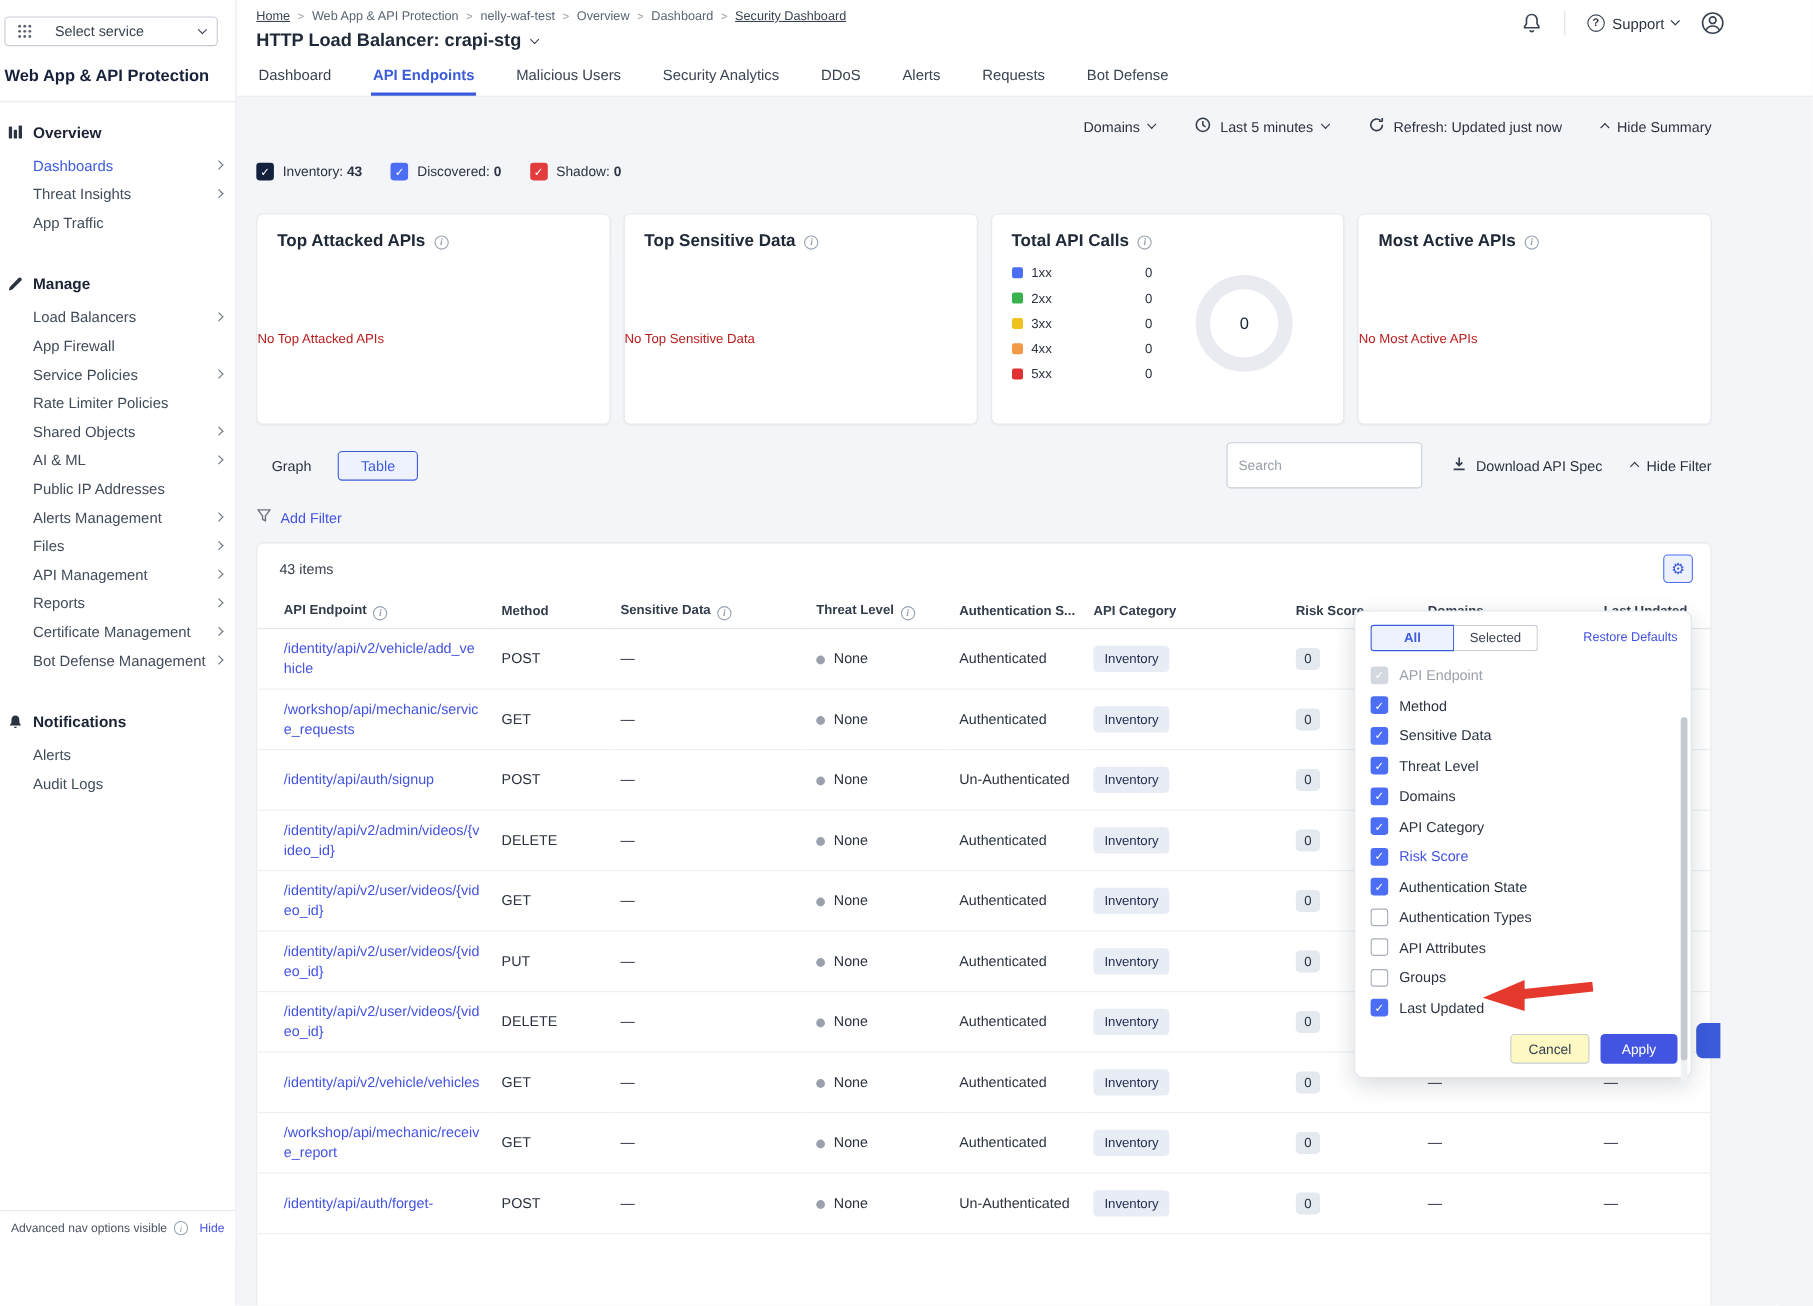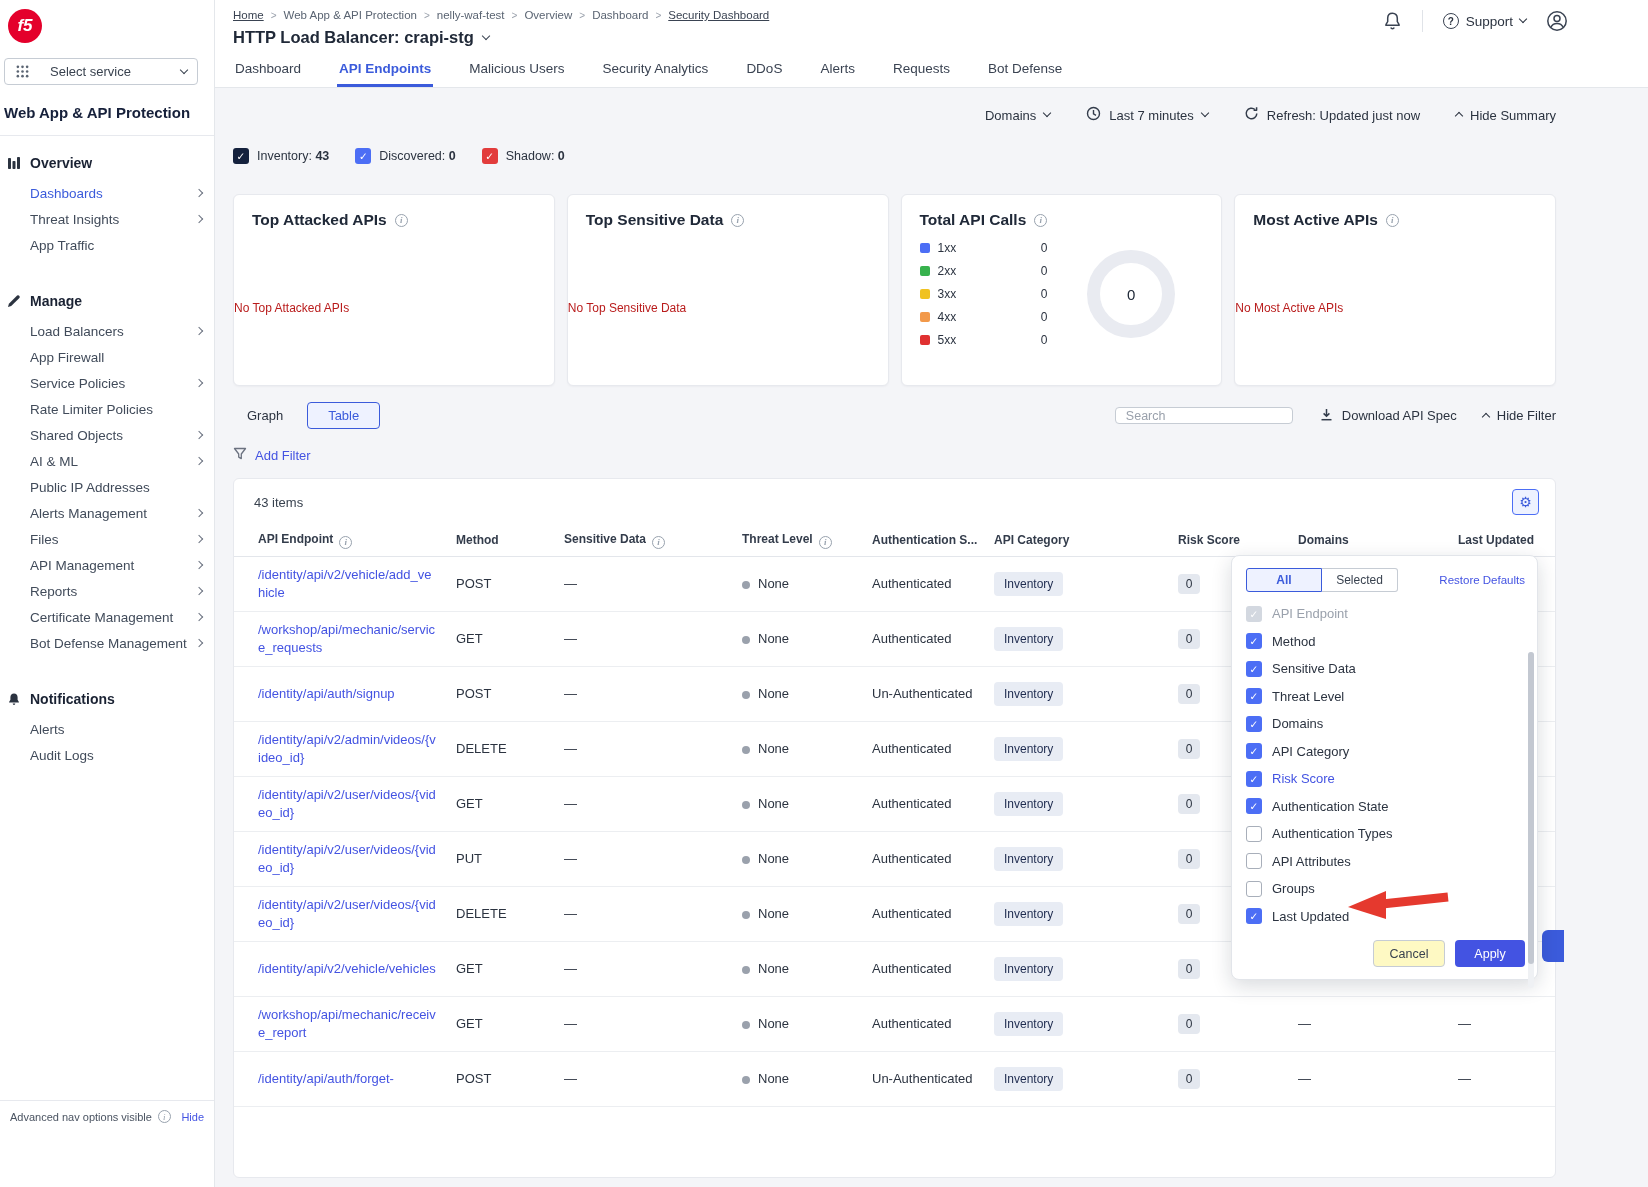--- a/index.html
+++ b/index.html
@@ -67,21 +67,21 @@
 .legend{display:flex;flex-direction:column;gap:9px;width:128px}
 .legend-row{display:flex;align-items:center;gap:8px;font-size:12px;color:#2B3340}
 .legend-sq{width:10px;height:10px;border-radius:2px;flex:none}
 .legend-lb{flex:1}
 .donut{width:88px;height:88px;border:13px solid #E9EBF1;border-radius:50%;display:flex;align-items:center;justify-content:center;font-size:15px;color:#202938}
 
 .toolbar{display:flex;align-items:center;margin-top:16px}
 .view-graph{font-size:13px;color:#2B3340;padding:5px 14px;cursor:pointer}
 .view-table{font-size:13px;color:#3B5BDB;border:1px solid #3B5BDB;background:#EEF2FF;border-radius:4px;padding:5px 20px;margin-left:10px;cursor:pointer}
 .toolbar-right{margin-left:auto;display:flex;align-items:center;gap:26px}
-.search{width:178px;height:17px;border:1px solid #C6CCD4;border-radius:4px;padding:0 10px;font-size:12.5px;color:#2B3340;background:#fff;outline:none}
+.search{width:178px;height:42px;border:1px solid #C6CCD4;border-radius:4px;padding:0 10px;font-size:12.5px;color:#2B3340;background:#fff;outline:none}
 .search::placeholder{color:#9AA1AC}
 .tb-act{display:inline-flex;align-items:center;gap:8px;font-size:13px;color:#2B3340;cursor:pointer}
 .add-filter{display:flex;width:max-content;align-items:center;gap:8px;margin-top:18px;font-size:13px;cursor:pointer}
 
 
 .table-card{margin-top:14px;background:#fff;border:1px solid #E7E9EE;border-radius:6px;height:700px;overflow:hidden}
 .table-hdr{height:46px;display:flex;align-items:center;padding:0 16px 0 20px}
 .items-count{font-size:13px;color:#39424F}
 .gear-btn{margin-left:auto;width:27px;height:26px;border:1px solid #4C6EF5;background:#EEF2FF;border-radius:4px;color:#3B5BDB;font-size:14px;display:flex;align-items:center;justify-content:center;cursor:pointer}
 table{border-collapse:collapse;table-layout:fixed;width:1321px}
@@ -117,23 +117,20 @@
 .pp-scroll-track{position:absolute;right:3px;top:96px;width:6px;height:336px;background:#EFF1F4;border-radius:3px}
 .pp-scroll-thumb{position:absolute;left:0;top:0;width:6px;height:312px;background:#C3C8D1;border-radius:3px;cursor:pointer}
 
 .red-arrow{position:absolute;left:1342px;top:888px;z-index:40}
 .fab-fragment{position:absolute;left:1542px;top:930px;width:22px;height:32px;background:#3B5BDB;border-radius:6px 0 0 6px;z-index:25;cursor:pointer}
 </style>
 </head>
 <body>
 
 <aside class="sidebar">
-  <div class="logo-row">
-    <div class="f5-logo">f5</div>
-  </div>
   <div class="svc-select">
     <span class="side-ico">
       <svg width="13" height="13" viewBox="0 0 14 14" fill="#5A6472">
           <circle cx="2" cy="2" r="1.4"></circle>
           <circle cx="7" cy="2" r="1.4"></circle>
           <circle cx="12" cy="2" r="1.4"></circle>
           <circle cx="2" cy="7" r="1.4"></circle>
           <circle cx="7" cy="7" r="1.4"></circle>
           <circle cx="12" cy="7" r="1.4"></circle>
           <circle cx="2" cy="12" r="1.4"></circle>
@@ -309,21 +306,21 @@
     <div class="controls">
       <span class="ctl">
         <span>Domains</span>
           <span class="chv"></span>
       </span>
       <span class="ctl">
         <span><svg width="15" height="15" viewBox="0 0 15 15" fill="none" stroke="#333C4B" stroke-width="1.4">
               <circle cx="7.5" cy="7.5" r="6"></circle>
               <path d="M7.5 4v3.8l2.5 1.5"></path>
             </svg></span>
-        <span>Last 7 minutes</span>
+        <span>Last 5 minutes</span>
           <span class="chv"></span>
       </span>
       <span class="ctl">
         <span><svg width="15" height="15" viewBox="0 0 15 15" fill="none" stroke="#333C4B" stroke-width="1.5">
               <path d="M12.8 7.5a5.3 5.3 0 1 1-1.8-4"></path>
               <path d="M12.6 1.2v3h-3" stroke-linejoin="round"></path>
             </svg></span>
         <span>Refresh: Updated just now</span>
       </span>
       <span class="ctl">

